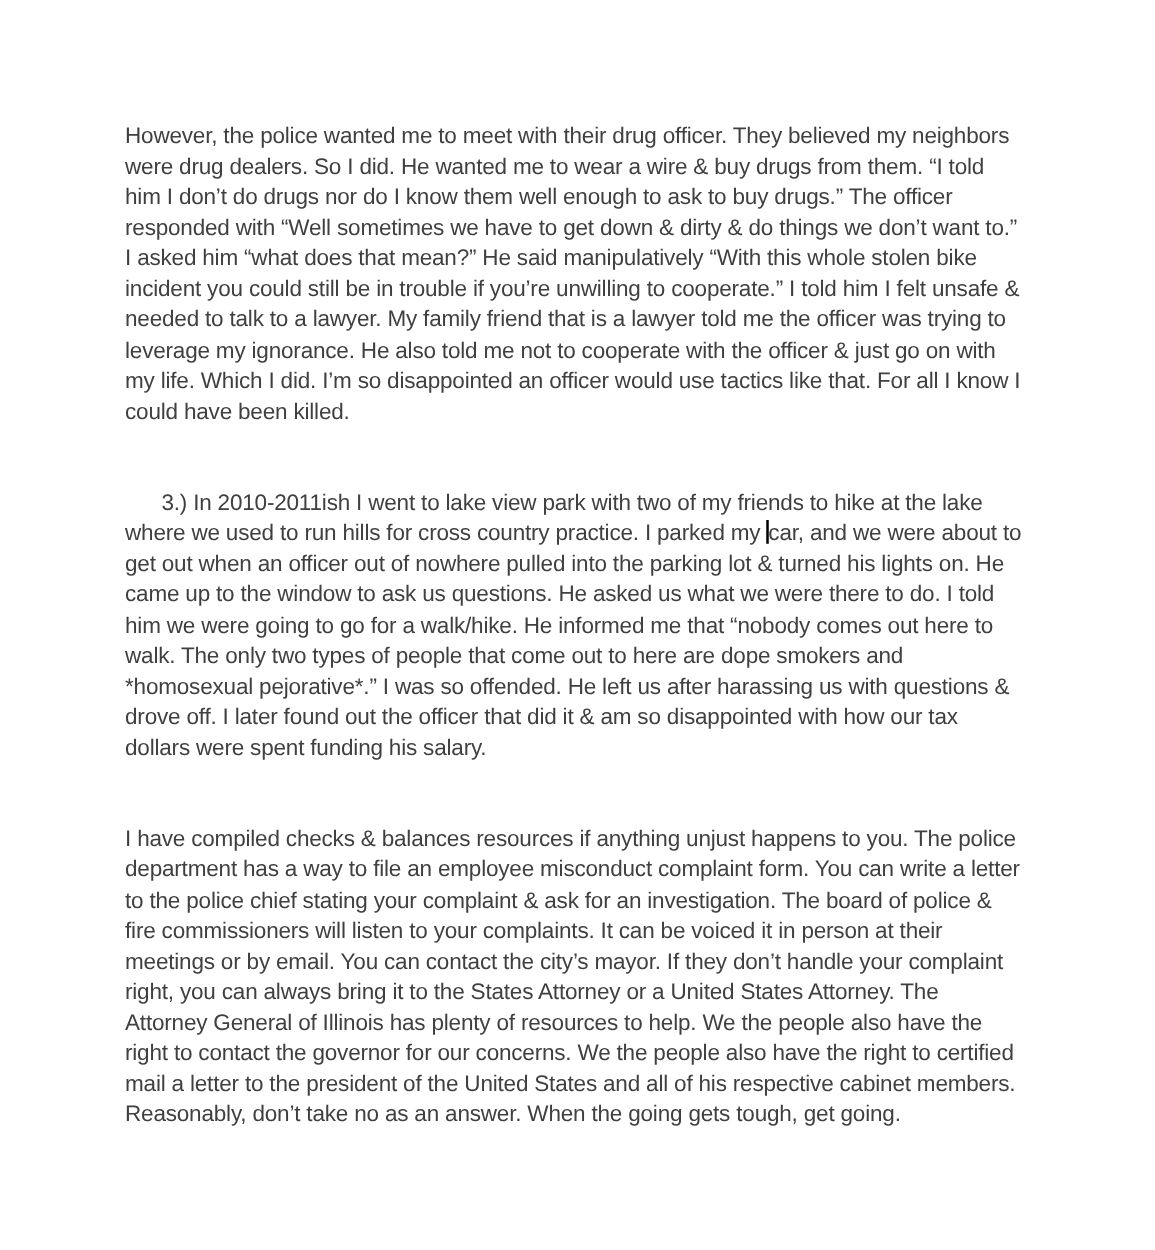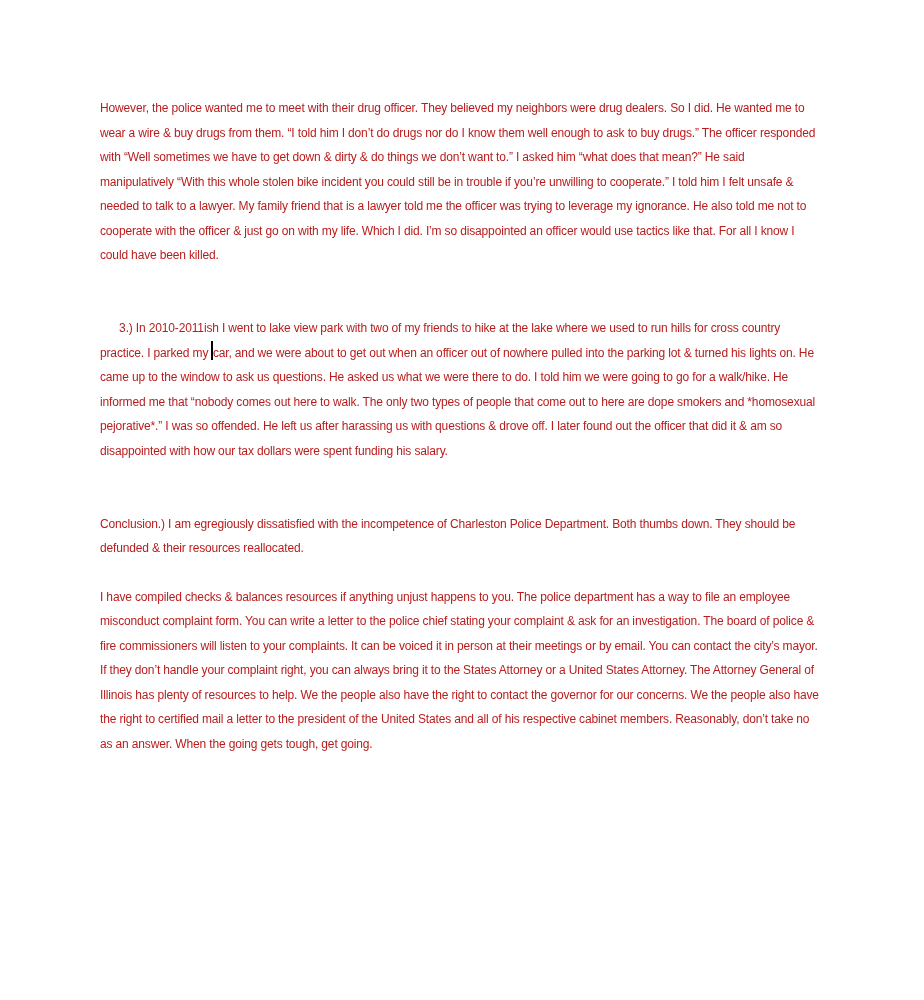--- a/index.html
+++ b/index.html
@@ -15,22 +15,22 @@
   }
   .doc-page {
     box-sizing: border-box;
     width: 924px;
     height: 1000px;
     background: #ffffff;
     padding: 96px 104px 0 100px;
   }
   .doc-text {
     width: 720px;
-    color: #b91c1c;
-    font-size: 12px;
+    color: #404040;
+    font-size: 18px;
     line-height: 24.5px;
     letter-spacing: -0.15px;
   }
   .para {
     margin: 0 0 24px 0;
     white-space: pre-wrap;
   }
   .para:last-child {
     margin-bottom: 0;
     margin-top: 19px;
@@ -49,18 +49,17 @@
 
 <div class="doc-page">
   <div class="doc-text">
 
     <p class="para">However, the police wanted me to meet with their drug officer. They believed my neighbors were drug dealers. So I did. He wanted me to wear a wire &amp; buy drugs from them. “I told him I don’t do drugs nor do I know them well enough to ask to buy drugs.” The officer responded with “Well sometimes we have to get down &amp; dirty &amp; do things we don’t want to.” I asked him “what does that mean?” He said manipulatively “With this whole stolen bike incident you could still be in trouble if you’re unwilling to cooperate.” I told him I felt unsafe &amp; needed to talk to a lawyer. My family friend that is a lawyer told me the officer was trying to leverage my ignorance. He also told me not to cooperate with the officer &amp; just go on with my life. Which I did. I’m so disappointed an officer would use tactics like that. For all I know I could have been killed.</p>
 
     <p class="para">
       <span>3.) In 2010-2011ish I went to lake view park with two of my friends to hike at the lake where we used to run hills for cross country practice. I parked my </span><span class="text-caret"></span><span>car, and we were about to get out when an officer out of nowhere pulled into the parking lot &amp; turned his lights on. He came up to the window to ask us questions. He asked us what we were there to do. I told him we were going to go for a walk/hike. He informed me that “nobody comes out here to walk. The only two types of people that come out to here are dope smokers and *homosexual pejorative*.” I was so offended. He left us after harassing us with questions &amp; drove off. I later found out the officer that did it &amp; am so disappointed with how our tax dollars were spent funding his salary.</span>
     </p>
 
-    <p class="para">Conclusion.) I am egregiously dissatisfied with the incompetence of Charleston Police Department. Both thumbs down. They should be defunded &amp; their resources reallocated.</p>
 
     <p class="para">I have compiled checks &amp; balances resources if anything unjust happens to you. The police department has a way to file an employee misconduct complaint form. You can write a letter to the police chief stating your complaint &amp; ask for an investigation. The board of police &amp; fire commissioners will listen to your complaints. It can be voiced it in person at their meetings or by email. You can contact the city’s mayor. If they don’t handle your complaint right, you can always bring it to the States Attorney or a United States Attorney. The Attorney General of Illinois has plenty of resources to help. We the people also have the right to contact the governor for our concerns. We the people also have the right to certified mail a letter to the president of the United States and all of his respective cabinet members. Reasonably, don’t take no as an answer. When the going gets tough, get going.</p>
 
   </div>
 </div>
 
 </body></html>

